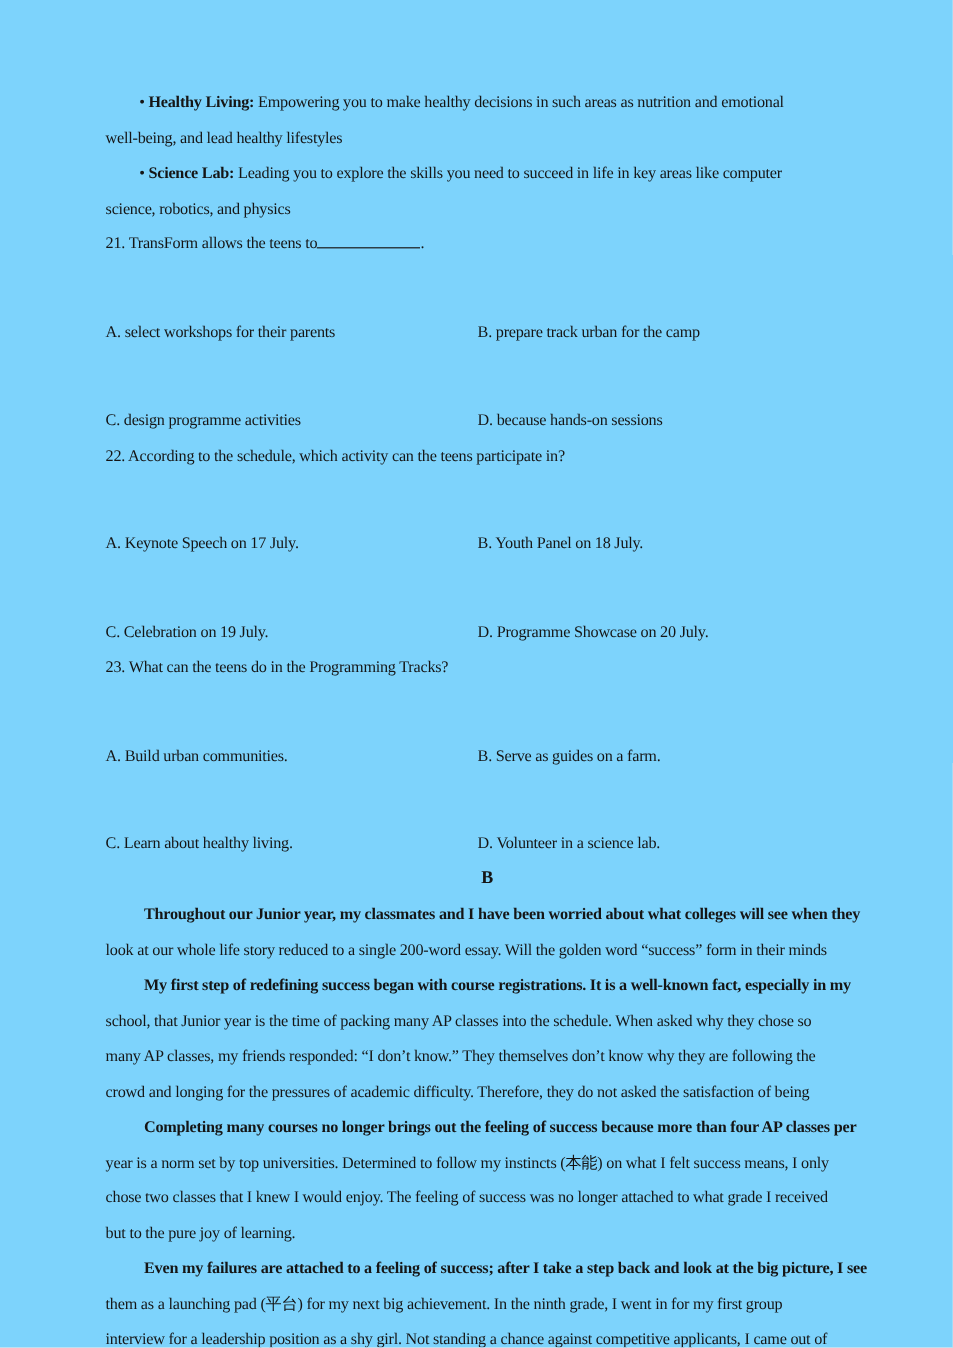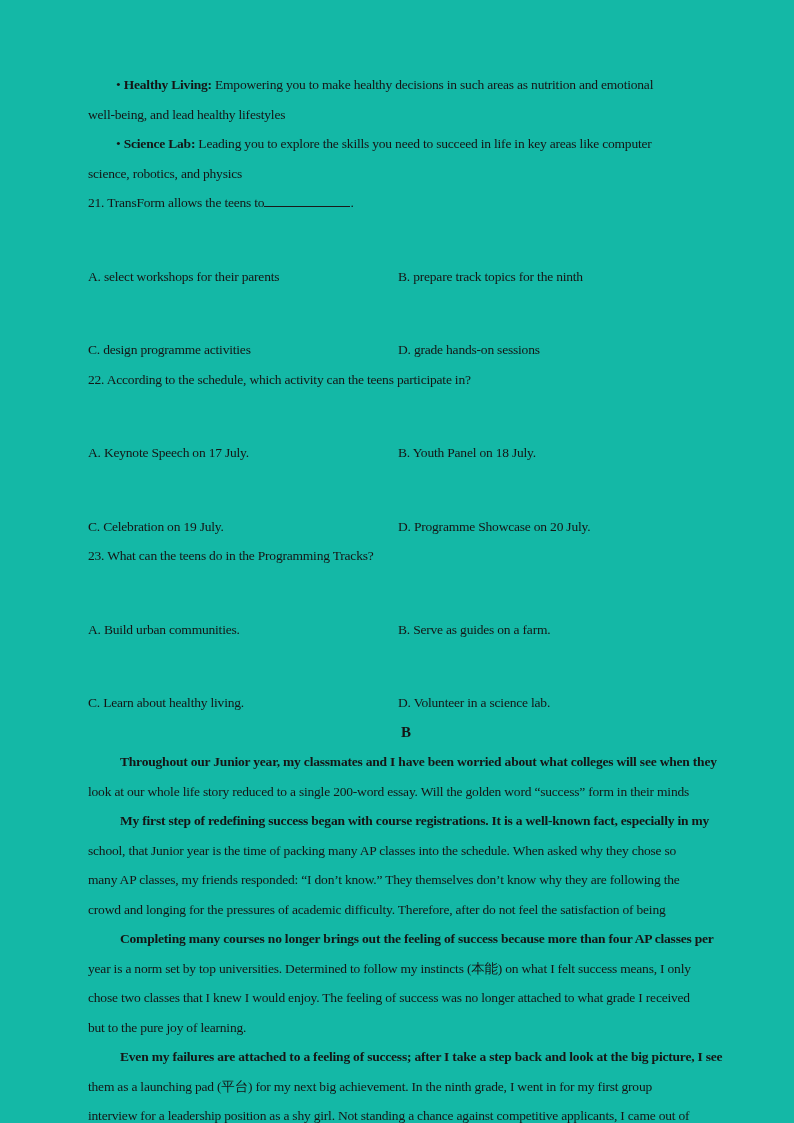--- a/index.html
+++ b/index.html
@@ -1,20 +1,20 @@
 <!DOCTYPE html>
 <html><head>
 <meta charset="utf-8">
 <style>
   html,body{margin:0;padding:0;background:#e9e9e9;}
   .page{
     position:relative;
     width:794px;height:1123px;
     margin:0 auto;
-    background:#14b8a6;
+    background:#7dd3fc;
     color:#151515;
     font-family:"Liberation Serif","DejaVu Serif",serif;
     font-size:13.5px;
     overflow:hidden;
   }
   .content{
     padding:70px 0 0 88px;
     width:636px;
   }
   .line{
@@ -58,24 +58,24 @@
 
     <div class="line bullet-first">
       <span>• </span><b>Science Lab:</b><span> Leading you to explore the skills you need to succeed in life in key areas like computer</span>
     </div>
     <div class="line">science, robotics, and physics</div>
 
     <div class="line">
       <span>21. TransForm allows the teens to</span><span class="blank"></span><span>.</span>
     </div>
     <div class="line">
-      <span class="opt-col1">A. select workshops for their parents</span><span>B. prepare track topics for the ninth</span>
+      <span class="opt-col1">A. select workshops for their parents</span><span>B. prepare track urban for the camp</span>
     </div>
     <div class="line">
-      <span class="opt-col1">C. design programme activities</span><span>D. grade hands-on sessions</span>
+      <span class="opt-col1">C. design programme activities</span><span>D. because hands-on sessions</span>
     </div>
 
     <div class="line">22. According to the schedule, which activity can the teens participate in?</div>
     <div class="line">
       <span class="opt-col1">A. Keynote Speech on 17 July.</span><span>B. Youth Panel on 18 July.</span>
     </div>
     <div class="line">
       <span class="opt-col1">C. Celebration on 19 July.</span><span>D. Programme Showcase on 20 July.</span>
     </div>
 
@@ -90,21 +90,21 @@
     <div class="line heading">B</div>
 
     <div class="para">
         <div class="line indent">Throughout our Junior year, my classmates and I have been worried about what colleges will see when they</div>
         <div class="line">look at our whole life story reduced to a single 200-word essay. Will the golden word “success” form in their minds</div>
       </div>
     <div class="para">
         <div class="line indent">My first step of redefining success began with course registrations. It is a well-known fact, especially in my</div>
         <div class="line">school, that Junior year is the time of packing many AP classes into the schedule. When asked why they chose so</div>
         <div class="line">many AP classes, my friends responded: “I don’t know.” They themselves don’t know why they are following the</div>
-        <div class="line">crowd and longing for the pressures of academic difficulty. Therefore, after do not feel the satisfaction of being</div>
+        <div class="line">crowd and longing for the pressures of academic difficulty. Therefore, they do not asked the satisfaction of being</div>
       </div>
     <div class="para">
         <div class="line indent">Completing many courses no longer brings out the feeling of success because more than four AP classes per</div>
         <div class="line">year is a norm set by top universities. Determined to follow my instincts (本能) on what I felt success means, I only</div>
         <div class="line">chose two classes that I knew I would enjoy. The feeling of success was no longer attached to what grade I received</div>
         <div class="line">but to the pure joy of learning.</div>
       </div>
     <div class="para">
         <div class="line indent">Even my failures are attached to a feeling of success; after I take a step back and look at the big picture, I see</div>
         <div class="line">them as a launching pad (平台) for my next big achievement. In the ninth grade, I went in for my first group</div>

